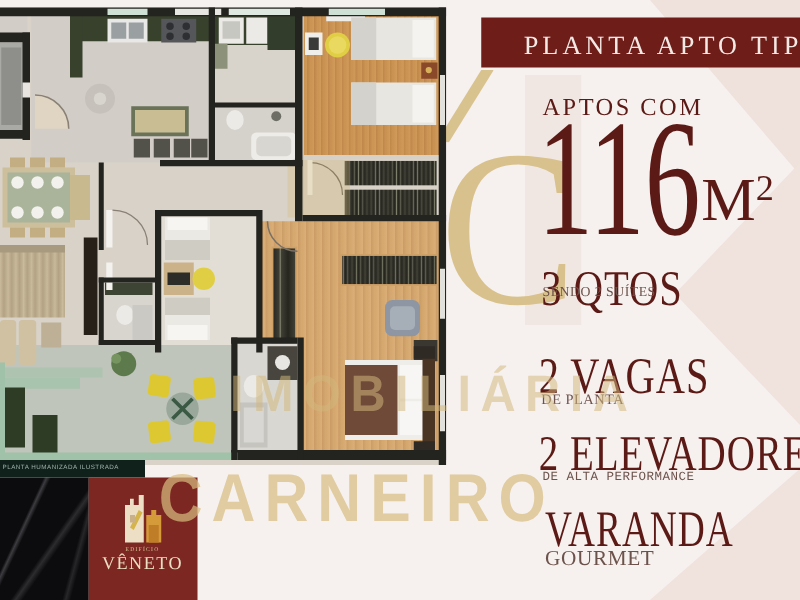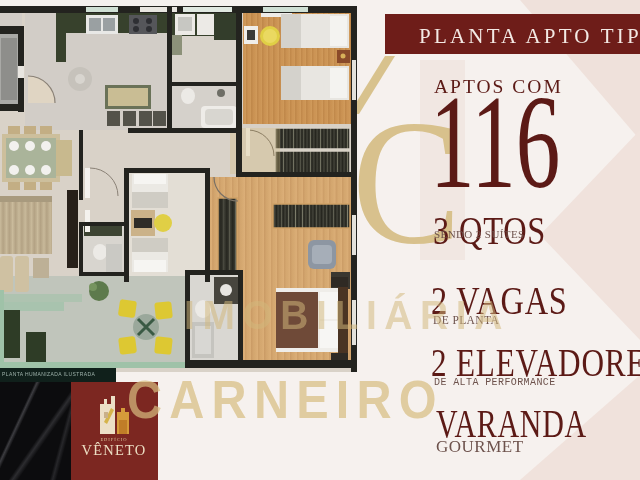--- a/index.html
+++ b/index.html
@@ -26,20 +26,21 @@
   <div class="abs" style="left:349px;top:56px;width:46px;height:58px;clip-path:polygon(36px 0,46px 0,10px 58px,0 58px);background:#d5bd82;opacity:.9;"></div>
 
   <div class="abs" style="left:385px;top:14px;width:280px;height:40px;background:#6e1d19;"></div>
 
   <div class="abs" style="left:419px;top:24px;width:280px;height:26px;color:#f3e9e4;font-size:21px;letter-spacing:3.2px;white-space:nowrap;">PLANTA APTO TIPO</div>
 
   <div class="abs maroon" style="left:434px;top:76px;font-size:19.5px;letter-spacing:2px;white-space:nowrap;">APTOS COM</div>
 
   <div class="abs maroon" style="left:430px;top:76px;font-size:133px;line-height:133px;transform:scaleX(.67);transform-origin:0 0;white-space:nowrap;">116</div>
 
+  <div class="abs maroon" style="left:561px;top:131px;font-size:49px;white-space:nowrap;">M<span style="font-size:29px;vertical-align:16px;">2</span></div>
 
   <div class="abs maroon" style="left:433px;top:207px;font-size:40px;letter-spacing:1px;transform:scaleX(.81);transform-origin:0 0;white-space:nowrap;">3 QTOS</div>
 
   <div class="abs" style="left:434px;top:228px;font-size:11px;letter-spacing:.4px;color:#6d524c;white-space:nowrap;">SENDO 2 SUÍTES</div>
 
   <div class="abs maroon" style="left:431px;top:276px;font-size:41px;letter-spacing:1px;transform:scaleX(.79);transform-origin:0 0;white-space:nowrap;">2 VAGAS</div>
 
   <div class="abs" style="left:433px;top:314px;font-size:11.5px;letter-spacing:.4px;color:#6d524c;white-space:nowrap;">DE PLANTA</div>
 
   <div class="abs maroon" style="left:431px;top:339px;font-size:40px;letter-spacing:1px;transform:scaleX(.78);transform-origin:0 0;white-space:nowrap;">2 ELEVADORES</div>

